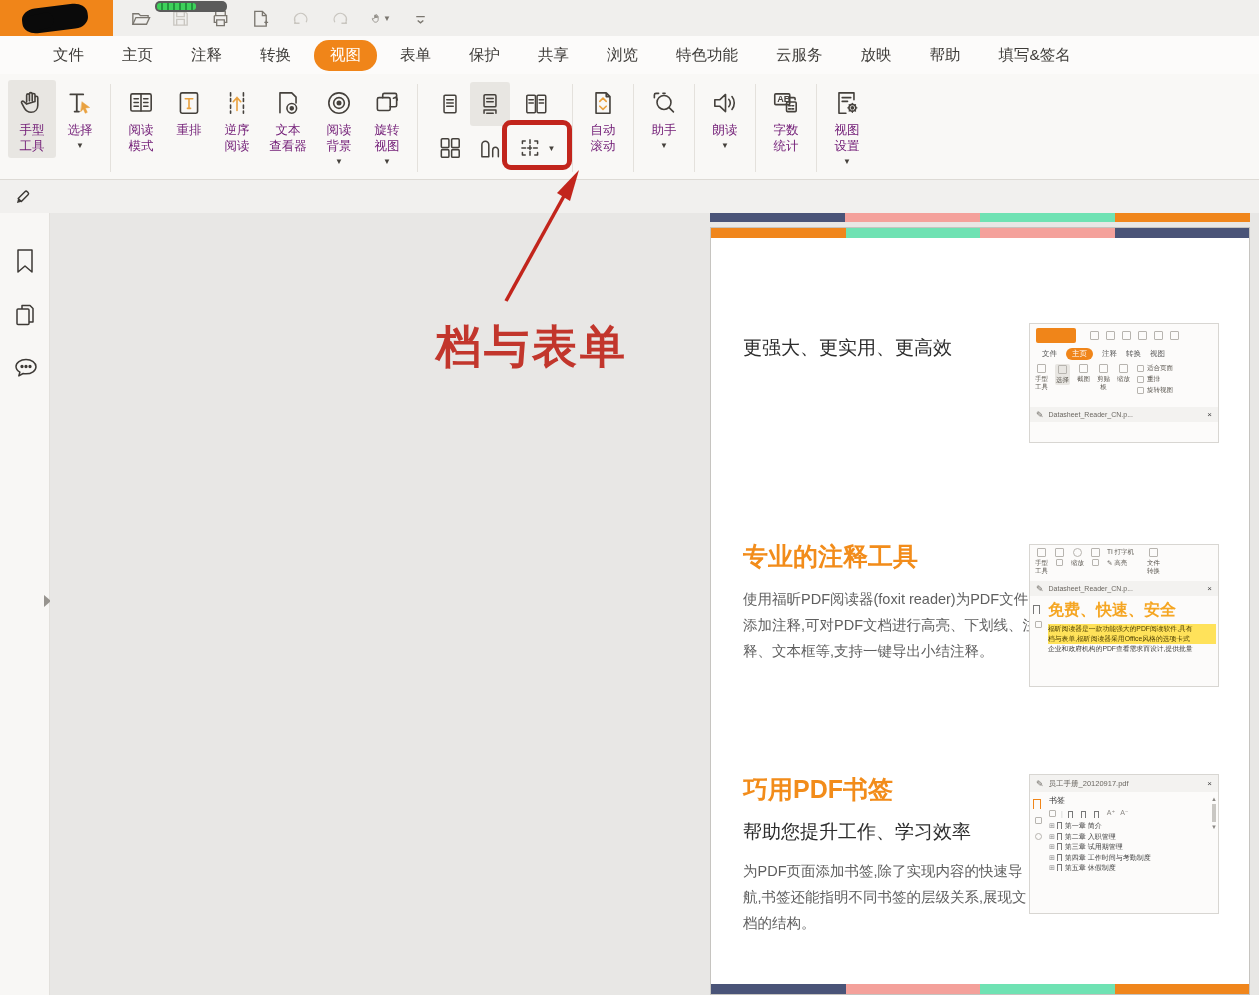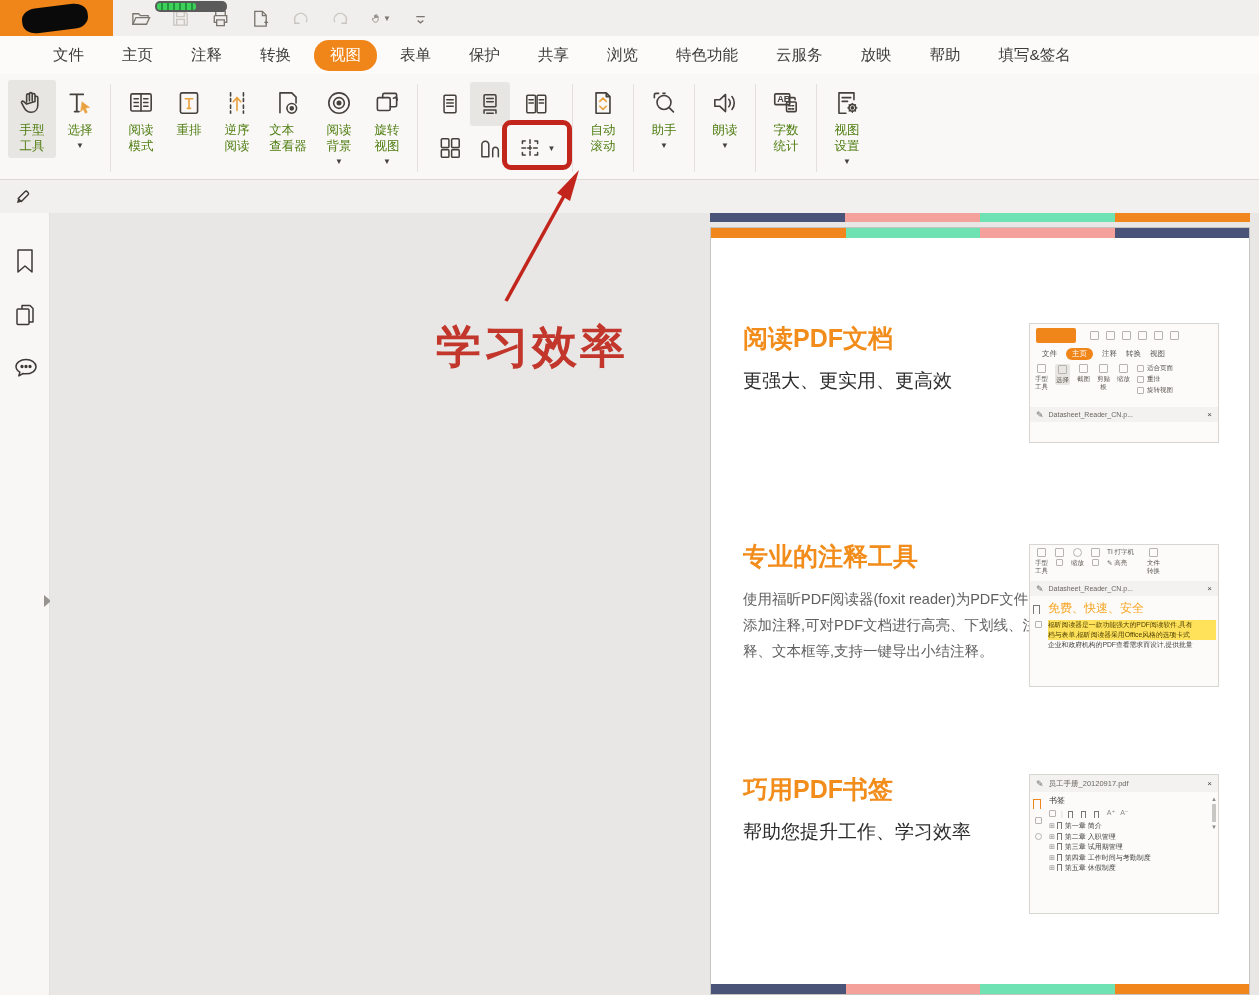--- a/index.html
+++ b/index.html
@@ -25,21 +25,21 @@
   .ribbon { position:absolute; left:0; top:36px; width:1259px; height:38px; background:#FCFBFA; display:flex; align-items:center; padding-left:34px; }
   .rtab { font-size:15.5px; color:#3e3c39; padding:5px 19px; cursor:default; }
   .rtab.active { background:var(--accent-orange,#F08519); color:#fff; border-radius:15px; padding:5px 16px; margin:0 4px; }
 
   
   .toolbar { position:absolute; left:0; top:74px; width:1259px; height:106px; background:#F9F8F6; border-bottom:1px solid #DDDAD5; display:flex; align-items:flex-start; padding:6px 0 0 8px; }
   .tb-item { display:flex; flex-direction:column; align-items:center; padding:4px 3px; min-width:48px; border-radius:3px; }
   .tb-item.selected { background:#E8E6E2; }
   .tb-ic { height:38px; display:flex; align-items:center; justify-content:flex-start; }
   .tb-ic svg { stroke:#45413C; fill:none; stroke-width:1.5; stroke-linecap:round; stroke-linejoin:round; }
-  .tb-label { font-size:12.5px; line-height:16px; color:#4d7c0f; white-space:pre-line; }
+  .tb-label { font-size:12.5px; line-height:16px; color:#701a75; text-align:center; white-space:pre-line; }
   .tb-caret { font-size:8px; color:#45413C; margin-top:3px; }
   .tb-sep { width:1px; height:88px; background:#E4E1DC; margin:4px 6px 0 6px; flex:none; }
 
   .layout-grid { display:grid; grid-template-columns:40px 40px 52px; grid-auto-rows:44px; margin:2px 4px 0 6px; }
   .lg-cell { display:flex; align-items:center; justify-content:center; border-radius:3px; }
   .lg-cell svg { stroke:#45413C; fill:none; stroke-width:1.4; stroke-linecap:round; }
   .lg-cell.hl { background:#E8E6E2; }
   .split-cell { position:relative; display:flex; align-items:center; justify-content:center; gap:5px; }
   .split-ring { position:absolute; left:-8px; top:-6px; width:70px; height:50px; border:5.5px solid var(--annotation-red,#C2251C); border-radius:9px; pointer-events:none; z-index:30; }
 
@@ -403,21 +403,20 @@
           <div style="flex: 1 1 0%; background: rgb(74, 84, 120);"></div>
         </div>
       <div class="page-botbar bar">
           <div style="flex: 1 1 0%; background: rgb(74, 84, 120);"></div>
           <div style="flex: 1 1 0%; background: rgb(244, 161, 155);"></div>
           <div style="flex: 1 1 0%; background: rgb(111, 226, 179);"></div>
           <div style="flex: 1 1 0%; background: rgb(240, 134, 28);"></div>
         </div>
 
       <div class="sec" style="top:94px">
-        <div class="sec-title">阅读PDF文档</div>
         <div class="sec-sub">更强大、更实用、更高效</div>
       </div>
 
       <div class="thumb" style="top:95px;height:120px">
         <div class="t-row" style="height:22px;padding:0 6px;gap:6px">
           <div style="width:40px;height:15px;background:var(--accent-orange,#F08519);border-radius:2px"></div>
           <span style="margin-left:8px;display:flex;gap:7px">
               <span class="t-sq"></span>
               <span class="t-sq"></span>
               <span class="t-sq"></span>
@@ -516,33 +515,34 @@
           <span style="font-size:9px">✎</span>
             <span style="font-size:7px">Datasheet_Reader_CN.p...</span>
             <span class="t-x">×</span>
         </div>
         <div class="t-row" style="align-items:flex-start">
           <span style="width:16px;display:flex;flex-direction:column;align-items:center;gap:8px;padding-top:8px;color:#7a766f">
               <span class="t-bm" style="width:7px;height:9px"></span>
               <span class="t-sq sm"></span>
             </span>
           <div style="flex:1;padding:4px 2px">
-            <div style="font-size:12px;font-weight:normal;color:#F5A623">免费、快速、安全</div>
+            <div style="font-size:16px;font-weight:bold;color:#F5A623">免费、快速、安全</div>
             <div style="font-size:6.8px;line-height:10px;color:#4a3c00;margin-top:3px">
               <div class="hl-y">福昕阅读器是一款功能强大的PDF阅读软件,具有</div>
               <div class="hl-y">档与表单,福昕阅读器采用Office风格的选项卡式</div>
               <div style="color:#444;background:none">企业和政府机构的PDF查看需求而设计,提供批量</div>
             </div>
           </div>
         </div>
       </div>
 
       <div class="sec" style="top:545px">
         <div class="sec-title">巧用PDF书签</div>
         <div class="sec-sub">帮助您提升工作、学习效率</div>
+        <div class="sec-body">为PDF页面添加书签,除了实现内容的快速导航,书签还能指明不同书签的层级关系,展现文档的结构。</div>
       </div>
 
       <div class="thumb" style="top:546px;height:140px">
         <div class="t-tabbar" style="height:17px">
           <span style="font-size:9px">✎</span>
             <span style="font-size:7.5px">员工手册_20120917.pdf</span>
             <span class="t-x">×</span>
         </div>
         <div class="t-row" style="align-items:flex-start">
           <span style="width:17px;display:flex;flex-direction:column;align-items:center;gap:9px;padding-top:6px;color:#7a766f">
@@ -568,19 +568,19 @@
               <div><span style="color:#888">⊞</span> <span class="t-bm"></span><span>第四章 工作时间与考勤制度</span></div>
               <div><span style="color:#888">⊞</span> <span class="t-bm"></span><span>第五章 休假制度</span></div>
             </div>
           </div>
           <span style="width:8px;display:flex;flex-direction:column;align-items:center;padding-top:4px;color:#8a8783;font-size:6px">▲<span style="width:4px;height:18px;background:#C9C7C3;margin:2px 0"></span><span style="flex:1"></span>▼</span>
         </div>
       </div>
     </div>
   </div>
 
-  <div class="anno-text">学习效率</div>
+  <div class="anno-text">档与表单</div>
   <svg class="anno-svg">
     <line x1="506" y1="301" x2="564" y2="196" stroke="#C2251C" stroke-width="3.5"></line>
     <polygon points="579,170 570,201 557,193" fill="#C2251C"></polygon>
   </svg>
 
 </div>
 
 </body></html>

